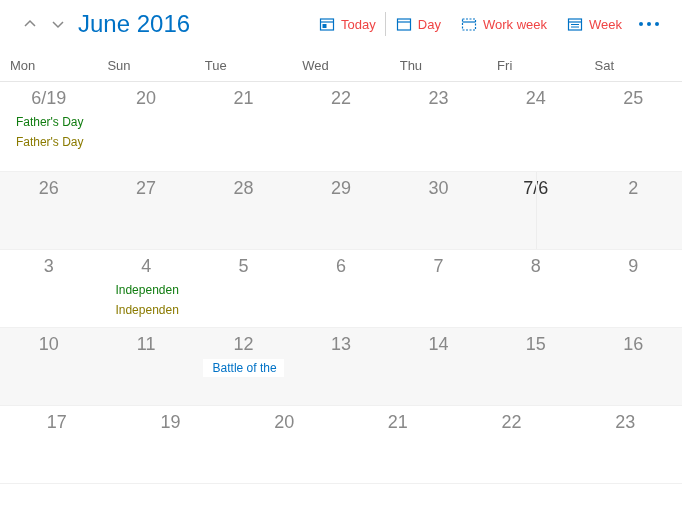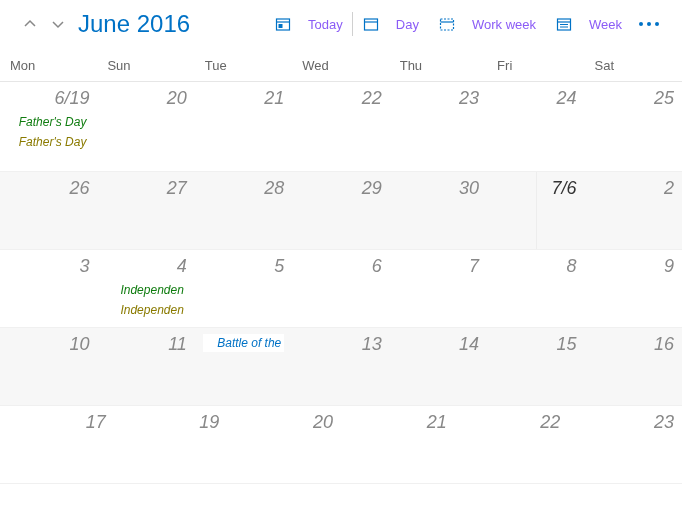--- a/index.html
+++ b/index.html
@@ -34,24 +34,24 @@
   }
   .spacer { flex: 1; }
   .toolbar {
     display: flex;
     align-items: center;
     gap: 0;
   }
   .tool-btn {
     display: flex;
     align-items: center;
-    gap: 17px;
+    gap: 6px;
     padding: 0 10px;
     height: 32px;
-    color: #8b5cf6;
+    color: #ef4444;
     cursor: pointer;
     position: relative;
   }
   .tool-btn .sep {
     position: absolute;
     right: 0;
     top: 4px;
     bottom: 4px;
     width: 1px;
     background: #d0d0d0;
@@ -84,25 +84,24 @@
 
   .grid {}
   .week-row {
     display: flex;
     border-bottom: 1px solid #f0f0f0;
   }
   .day-cell {
     flex: 1;
     min-width: 0;
     padding: 6px 8px 4px 8px;
-    text-align: right;
+    text-align: center;
     position: relative;
     overflow: hidden;
     background: #fff;
-    font-style: italic;
   }
   .day-cell.split::after {
     content:'';
     position:absolute;
     left:50%; top:0; bottom:0;
     width:1px; background:#ededed;
   }
   .day-cell.shaded { background: #f7f7f7; }
   .day-num {
     font-size: 18px;
@@ -274,20 +273,21 @@
       </div>
     </div>
     <div class="week-row h-short">
       <div class="day-cell shaded">
         <span class="day-num">10</span>
       </div>
       <div class="day-cell shaded">
         <span class="day-num">11</span>
       </div>
       <div class="day-cell shaded">
+        <span class="day-num">12</span>
         <div class="event blue">Battle of the</div>
       </div>
       <div class="day-cell shaded">
         <span class="day-num">13</span>
       </div>
       <div class="day-cell shaded">
         <span class="day-num">14</span>
       </div>
       <div class="day-cell shaded">
         <span class="day-num">15</span>

